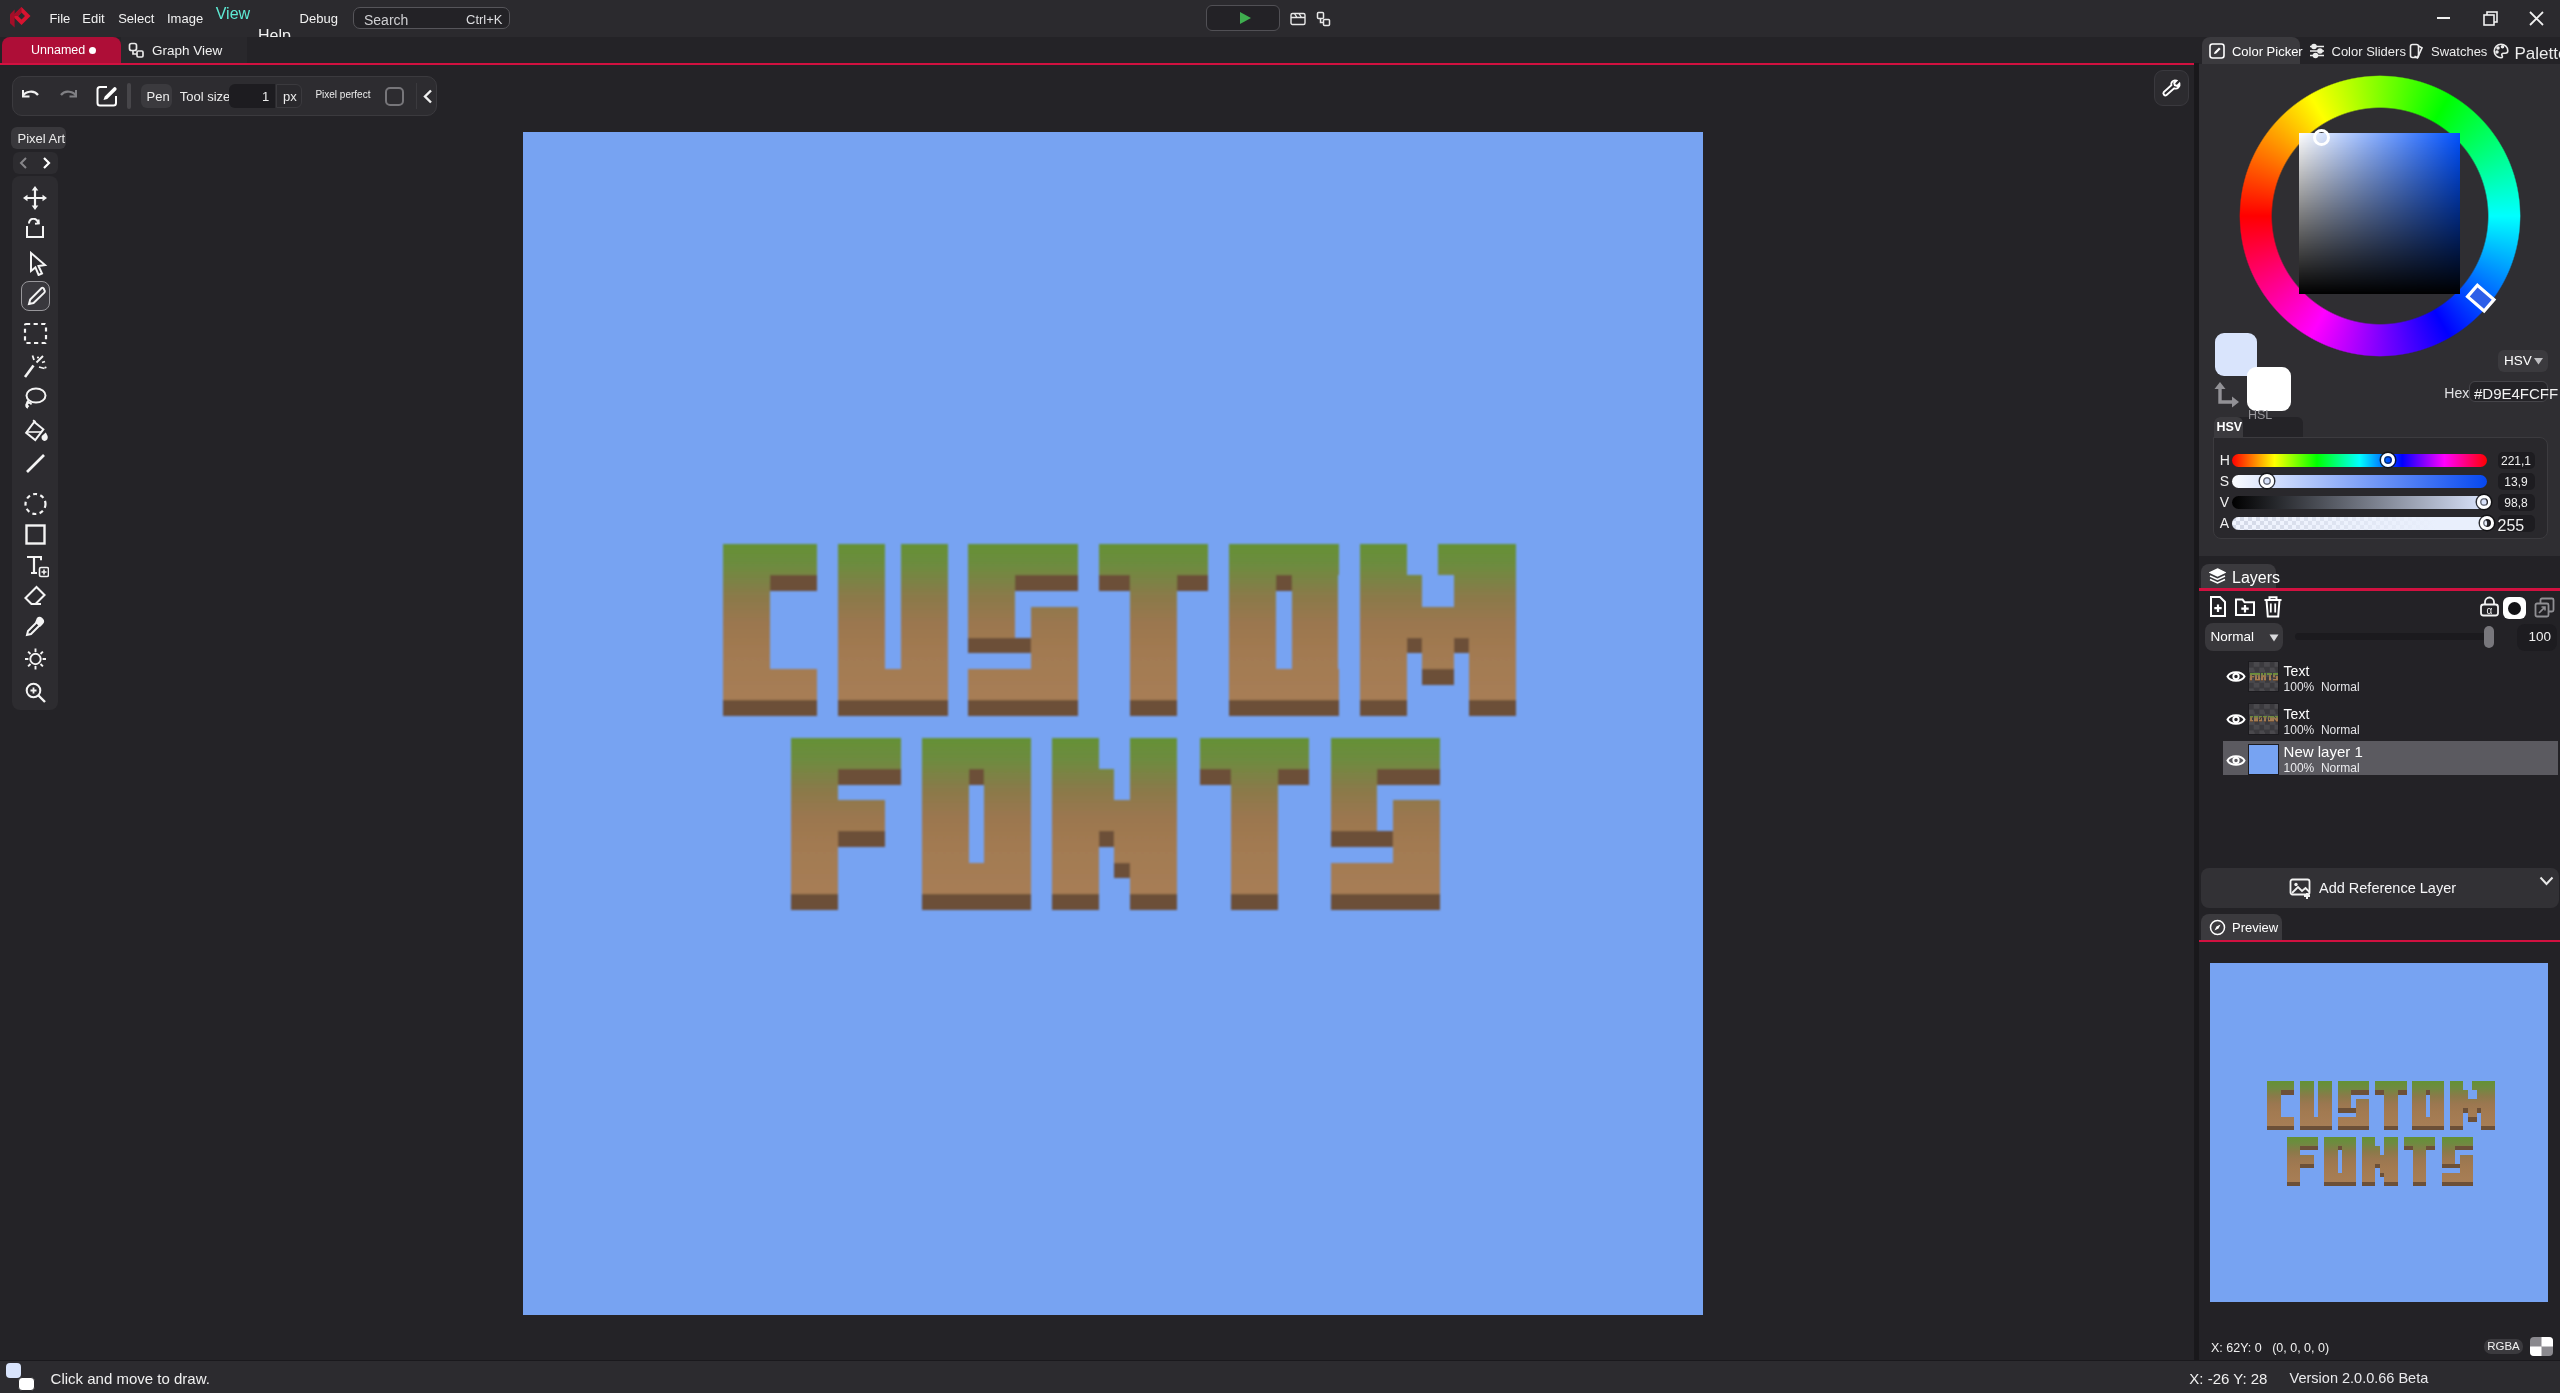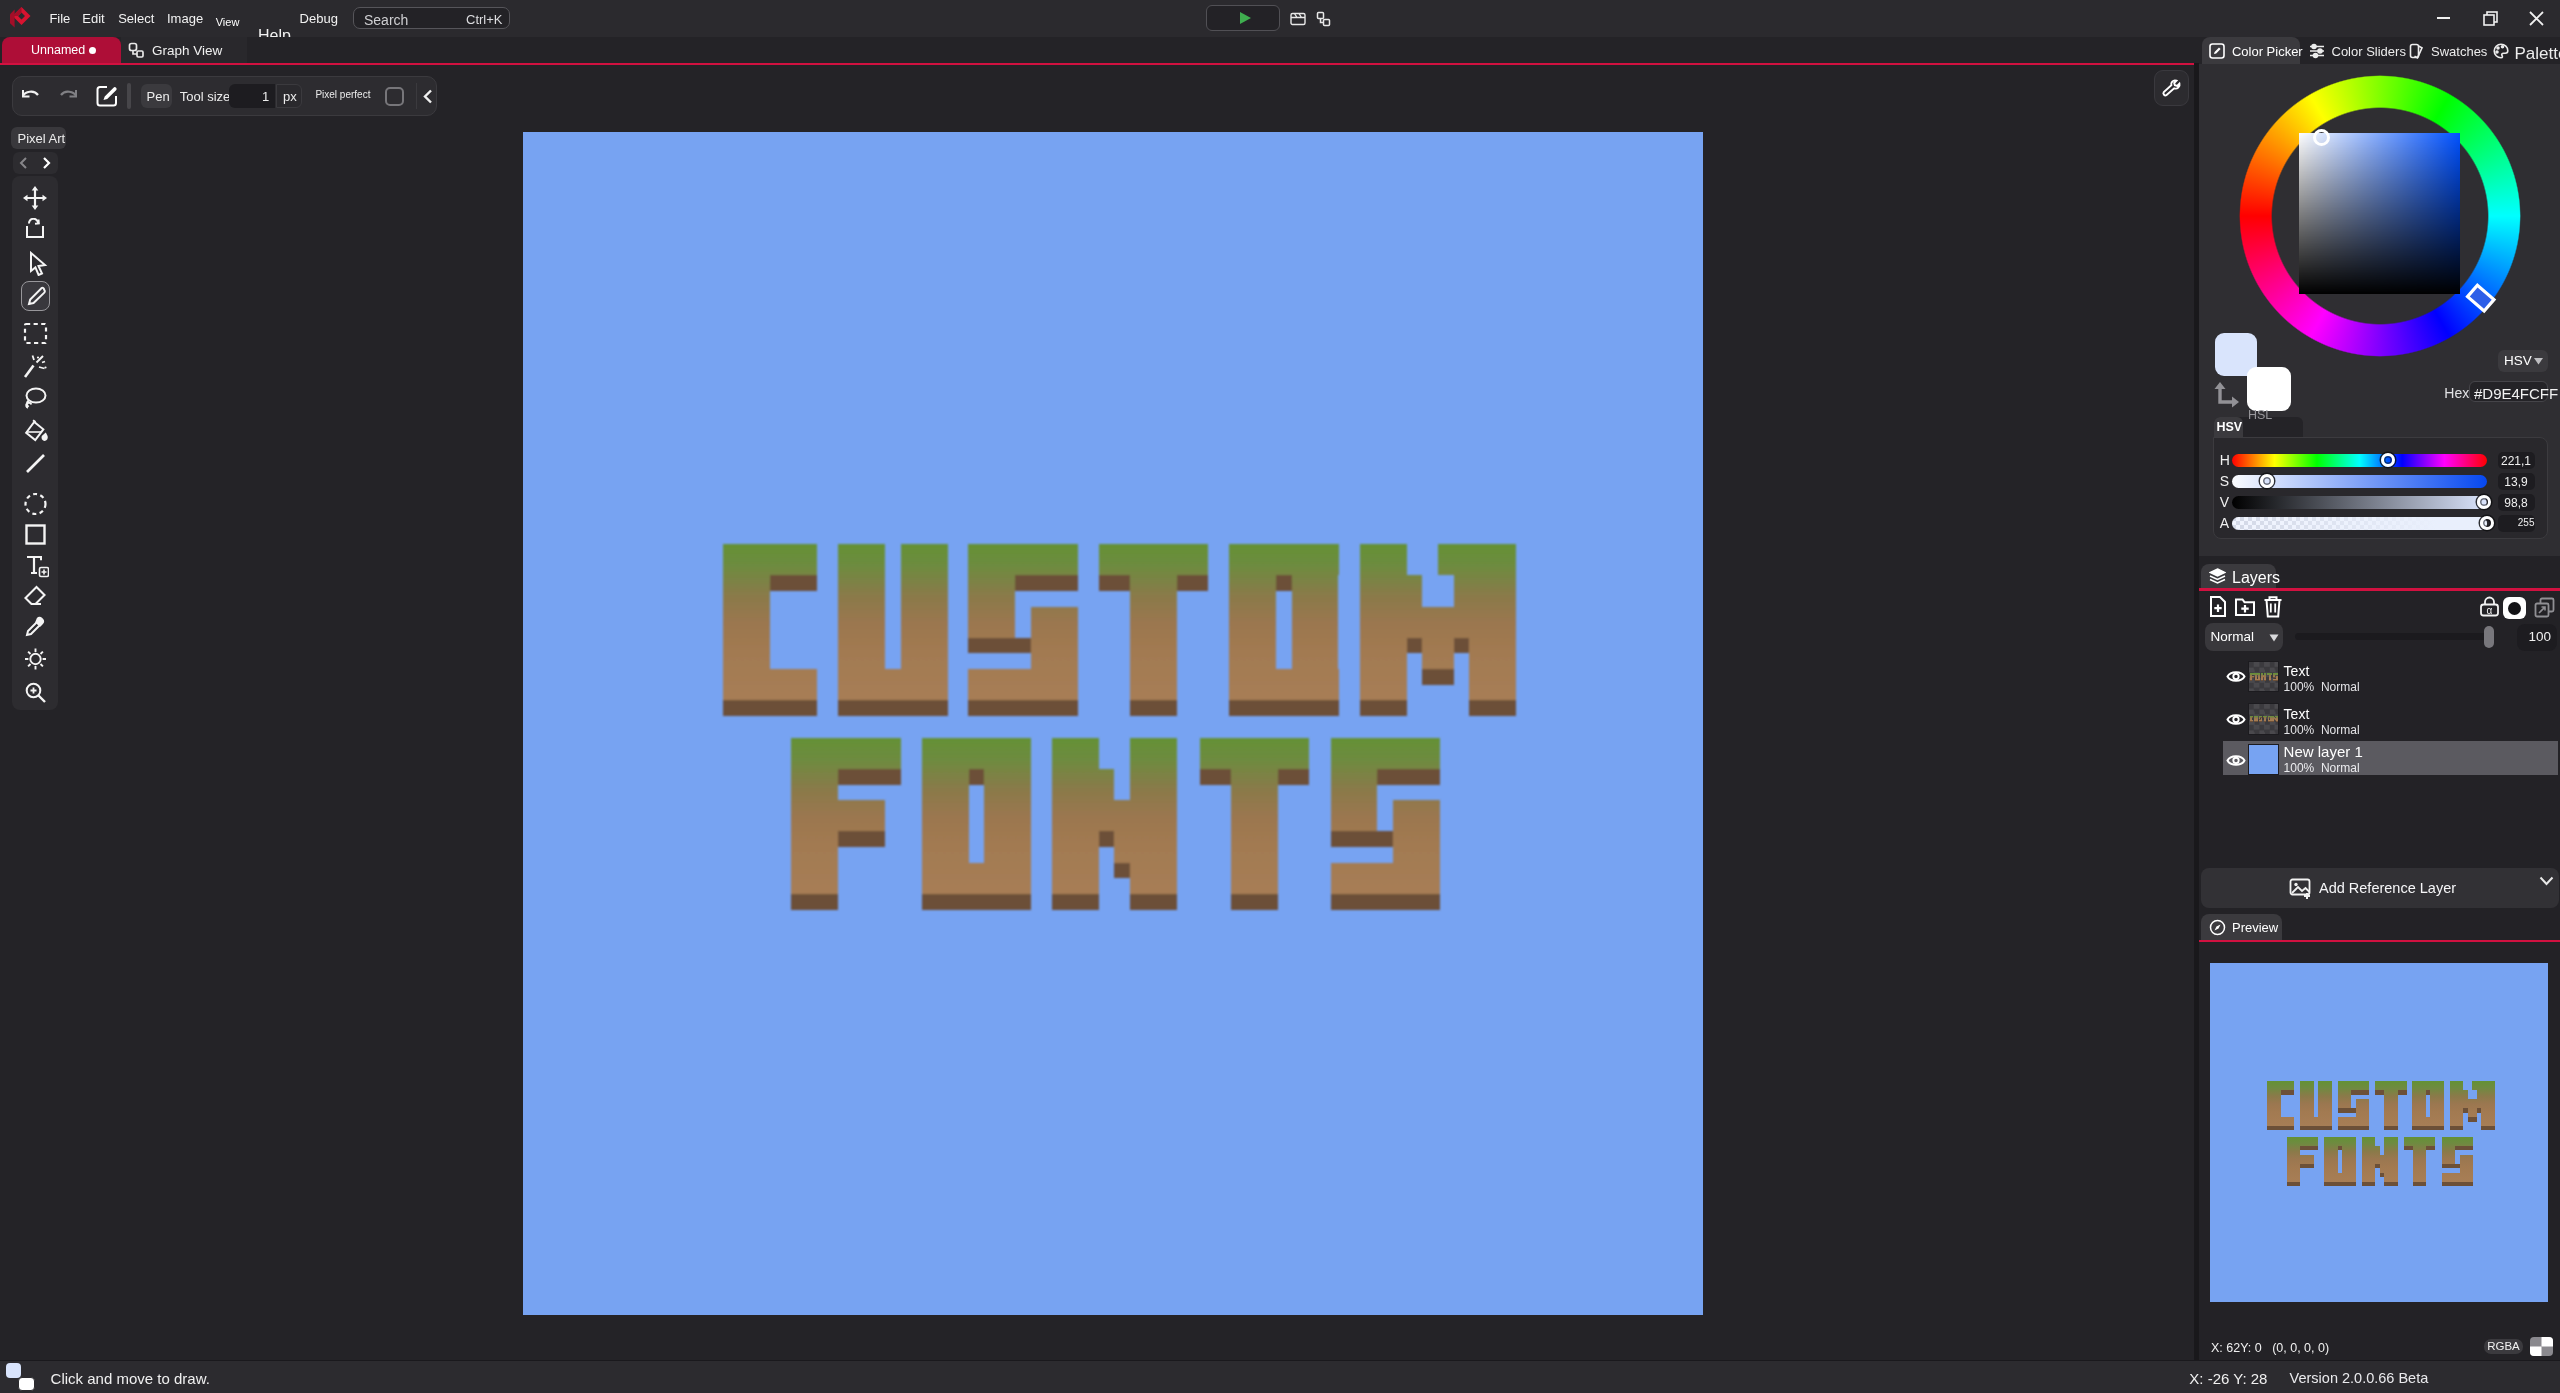--- a/index.html
+++ b/index.html
@@ -112,21 +112,21 @@
 <div class="abs" style="left:0;top:0;width:2560px;height:36.5px;background:#2b2a2e"></div>
 <svg class="abs" style="left:8px;top:6px" width="24" height="23" viewBox="0 0 24 23">
 <path fill-rule="evenodd" d="M13.5 1 L22.5 10 L13.5 19 L4.5 10 Z M13.5 6.5 L17 10 L13.5 13.5 L10 10 Z" fill="#d81330"></path>
 <path d="M13.5 1 L4.5 10 L10 10 L13.5 6.5 Z" fill="#a30e28"></path>
 <path d="M2 8.2 L6.6 3.6 L6.6 21.6 L2 17.2 Z" fill="#a30e28"></path>
 </svg>
 <div class="abs txt" style="left:49.4px;top:11px;font-size:13px;color:#f2f2f2">File</div>
 <div class="abs txt" style="left:82.3px;top:11px;font-size:13px;color:#f2f2f2">Edit</div>
 <div class="abs txt" style="left:118.2px;top:11px;font-size:13px;color:#f2f2f2">Select</div>
 <div class="abs txt" style="left:167px;top:11px;font-size:13px;color:#f2f2f2">Image</div>
-<div class="abs txt" style="left:215.7px;top:16px;font-size:11px;color:#ffffff">View</div>
+<div class="abs txt" style="left:215.7px;top:5px;font-size:16px;color:#5eead4">View</div>
 <div class="abs txt" style="left:258px;top:27px;font-size:16px;color:#f2f2f2">Help</div>
 <div class="abs txt" style="left:299.6px;top:11px;font-size:13px;color:#f2f2f2">Debug</div>
 <div class="abs" style="left:353.4px;top:7.1px;width:156.5px;height:22.4px;background:#232226;
  border:1px solid #56555a;border-radius:7px"></div>
 <div class="abs txt" style="left:364px;top:12px;font-size:14px;color:#cfcfd2">Search</div>
 <div class="abs txt" style="left:466px;top:12px;font-size:13px;color:#dddde0">Ctrl+K</div>
 <div class="abs" style="left:1205.5px;top:4.6px;width:74.1px;height:26.8px;background:#232226;
  border:1px solid #515055;border-radius:6px"></div>
 <svg class="abs" style="left:1239px;top:11px" width="13" height="14" viewBox="0 0 13 14">
     <path d="M1 1 L12 7 L1 13 Z" fill="#3fae4f"></path>
@@ -378,21 +378,21 @@
 <div class="abs" style="left:2476.84px;top:495.2px;width:14px;height:14px;border-radius:50%;border:3px solid #fff;box-shadow:0 0 0 1.5px rgba(15,15,18,0.85), inset 0 0 0 1.5px rgba(15,15,18,0.55)"></div>
 <div class="abs" style="left:2497.5px;top:493.7px;width:37px;height:17px;background:#1d1c20;border-radius:5px"></div>
 <div class="abs txt" style="left:2497.5px;top:495.7px;width:37px;text-align:center;font-size:12px;color:#f0f0f0">98,8</div>
 <div class="abs txt" style="left:2219.7px;top:514.7px;font-size:14px;color:#f0f0f0">A</div>
 <div class="abs" style="left:2231.9px;top:516.7px;width:255px;height:13px;border-radius:7px;
 background-image:conic-gradient(#fff 90deg, #c9ccd4 90deg 180deg, #fff 180deg 270deg, #c9ccd4 270deg);
 background-size:8px 8px"></div>
 <div class="abs" style="left:2231.9px;top:516.7px;width:255px;height:13px;border-radius:7px;background:linear-gradient(to right,rgba(223,231,252,0.45),#e9effc 80%)"></div>
 <div class="abs" style="left:2479.9px;top:516.2px;width:14px;height:14px;border-radius:50%;border:3px solid #fff;box-shadow:0 0 0 1.5px rgba(15,15,18,0.85), inset 0 0 0 1.5px rgba(15,15,18,0.55)"></div>
 <div class="abs" style="left:2497.5px;top:514.7px;width:37px;height:17px;background:#1d1c20;border-radius:5px"></div>
-<div class="abs txt" style="left:2497.5px;top:516.7px;width:37px;text-align:right;font-size:10px;color:#f0f0f0">255</div>
+<div class="abs txt" style="left:2497.5px;top:516.7px;width:37px;text-align:left;font-size:16px;color:#f0f0f0">255</div>
 <div class="abs" style="left:2199px;top:556px;width:361px;height:805px;background:#232226"></div>
 <div class="abs" style="left:2201.3px;top:563.5px;width:75.2px;height:25px;background:#3b3a3e;border-radius:8px 8px 0 0"></div>
 <svg class="abs" style="left:2209px;top:568px" width="17" height="16" viewBox="0 0 17 16" fill="none" stroke="#fff" stroke-width="1.5">
 <path d="M8.5 1 L16 4.5 8.5 8 1 4.5 Z" fill="#fff"></path>
     <path d="M1 8 L8.5 11.5 16 8"></path>
     <path d="M1 11.5 L8.5 15 16 11.5"></path>
   </svg>
 <div class="abs txt" style="left:2232px;top:569px;font-size:16px;color:#fff">Layers</div>
 <div class="abs" style="left:2199px;top:588.2px;width:361px;height:2.4px;background:#d11140"></div>
 <svg class="abs" style="left:2207.5px;top:594.5px" width="20" height="23" viewBox="0 0 20 23" fill="none" stroke="#fff" stroke-width="2">

